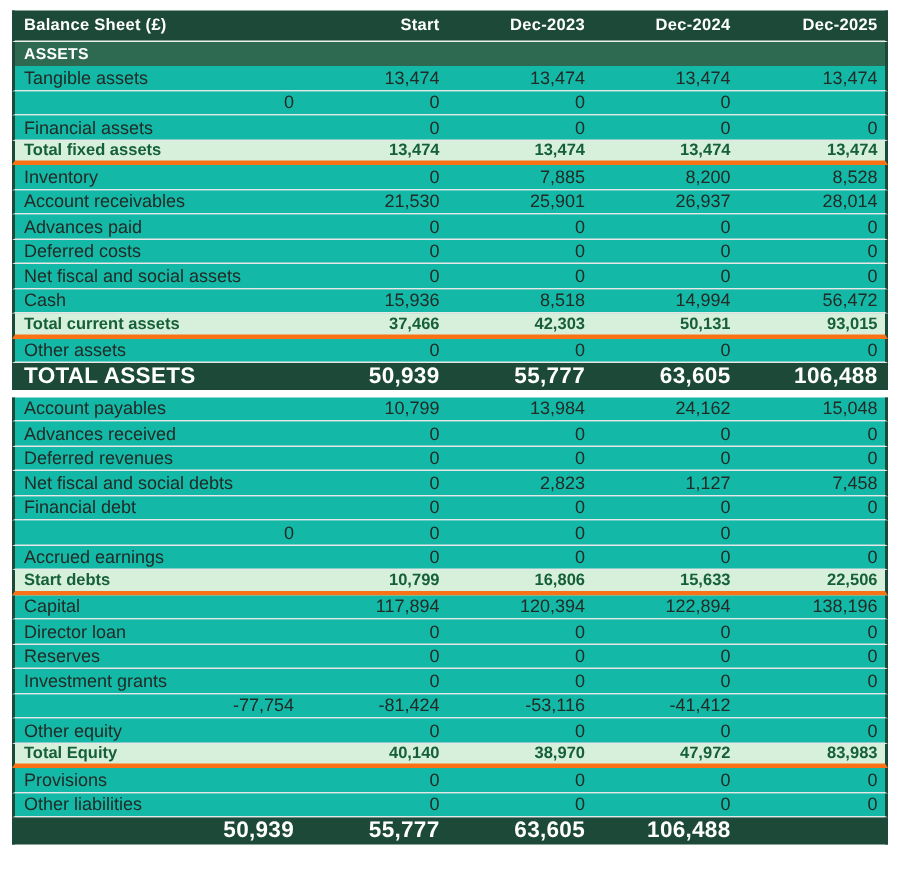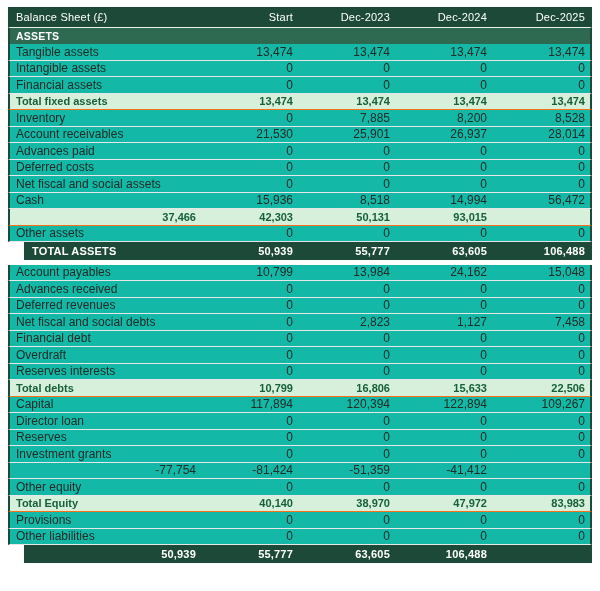--- a/index.html
+++ b/index.html
@@ -17,41 +17,41 @@
     align-items:center;
     box-sizing:border-box;
     border-left:2px solid #1d4a38;
     border-right:2px solid #1d4a38;
   }
   .c{overflow:hidden;white-space:nowrap;}
   .c.lbl{padding-left:6px;text-align:left;}
   .c.num{padding-right:5px;text-align:right;}
   .row.header{
     height:21px;background:#1d4a38;color:#ffffff;
-    font-size:11px;font-weight:400;letter-spacing:.2px;
+    font-size:11px;font-weight:700;letter-spacing:.2px;
     border-bottom:1px solid #ecf3ee;
   }
   .row.section{
     height:16px;background:#2e6a52;color:#ffffff;
     font-size:10.5px;font-weight:700;letter-spacing:.2px;
   }
   .row.section .c.lbl{grid-column:1 / -1;}
   .row.data{
     height:16.5px;background:#14b8a6;color:#222b26;
     font-size:12px;font-weight:500;
     border-bottom:1px solid #e7e7e7;
   }
   .row.subtotal{
     height:16.5px;background:#d7f0dc;color:#156038;
     font-size:11px;font-weight:700;
-    border-bottom:1px solid #f97316;
+    border-bottom:3px solid #f97316;
   }
   .row.grand{
     height:17.5px;background:#1d4a38;color:#ffffff;
-    font-size:11px;font-weight:700;letter-spacing:.2px;margin-left:16px;
+    font-size:15px;font-weight:700;letter-spacing:.2px;
   }
   .spacer{height:5px;background:#ffffff;}
 </style>
 </head>
 <body>
 
 <div class="sheet">
   <div class="row header">
     <div class="c lbl">Balance Sheet (£)</div>
     <div class="c num">Start</div>
@@ -64,21 +64,20 @@
         <div class="c lbl">ASSETS</div>
       </div>
       <div class="row data">
         <div class="c lbl">Tangible assets</div>
         <div class="c num">13,474</div>
         <div class="c num">13,474</div>
         <div class="c num">13,474</div>
         <div class="c num">13,474</div>
       </div>
       <div class="row data">
-        <div class="c lbl">Intangible assets</div>
         <div class="c num">0</div>
         <div class="c num">0</div>
         <div class="c num">0</div>
         <div class="c num">0</div>
       </div>
       <div class="row data">
         <div class="c lbl">Financial assets</div>
         <div class="c num">0</div>
         <div class="c num">0</div>
         <div class="c num">0</div>
@@ -127,20 +126,21 @@
         <div class="c num">0</div>
       </div>
       <div class="row data">
         <div class="c lbl">Cash</div>
         <div class="c num">15,936</div>
         <div class="c num">8,518</div>
         <div class="c num">14,994</div>
         <div class="c num">56,472</div>
       </div>
       <div class="row subtotal">
+        <div class="c lbl">Total current assets</div>
         <div class="c num">37,466</div>
         <div class="c num">42,303</div>
         <div class="c num">50,131</div>
         <div class="c num">93,015</div>
       </div>
       <div class="row data">
         <div class="c lbl">Other assets</div>
         <div class="c num">0</div>
         <div class="c num">0</div>
         <div class="c num">0</div>
@@ -183,46 +183,45 @@
         <div class="c num">7,458</div>
       </div>
       <div class="row data">
         <div class="c lbl">Financial debt</div>
         <div class="c num">0</div>
         <div class="c num">0</div>
         <div class="c num">0</div>
         <div class="c num">0</div>
       </div>
       <div class="row data">
-        <div class="c lbl">Overdraft</div>
-        <div class="c num">0</div>
-        <div class="c num">0</div>
-        <div class="c num">0</div>
-        <div class="c num">0</div>
-      </div>
-      <div class="row data">
-        <div class="c lbl">Reserves interests</div>
-        <div class="c num">0</div>
-        <div class="c num">0</div>
-        <div class="c num">0</div>
-        <div class="c num">0</div>
-      </div>
-      <div class="row subtotal">
-        <div class="c lbl">Total debts</div>
+        <div class="c num">0</div>
+        <div class="c num">0</div>
+        <div class="c num">0</div>
+        <div class="c num">0</div>
+      </div>
+      <div class="row data">
+        <div class="c lbl">Accrued earnings</div>
+        <div class="c num">0</div>
+        <div class="c num">0</div>
+        <div class="c num">0</div>
+        <div class="c num">0</div>
+      </div>
+      <div class="row subtotal">
+        <div class="c lbl">Start debts</div>
         <div class="c num">10,799</div>
         <div class="c num">16,806</div>
         <div class="c num">15,633</div>
         <div class="c num">22,506</div>
       </div>
       <div class="row data">
         <div class="c lbl">Capital</div>
         <div class="c num">117,894</div>
         <div class="c num">120,394</div>
         <div class="c num">122,894</div>
-        <div class="c num">109,267</div>
+        <div class="c num">138,196</div>
       </div>
       <div class="row data">
         <div class="c lbl">Director loan</div>
         <div class="c num">0</div>
         <div class="c num">0</div>
         <div class="c num">0</div>
         <div class="c num">0</div>
       </div>
       <div class="row data">
         <div class="c lbl">Reserves</div>
@@ -234,21 +233,21 @@
       <div class="row data">
         <div class="c lbl">Investment grants</div>
         <div class="c num">0</div>
         <div class="c num">0</div>
         <div class="c num">0</div>
         <div class="c num">0</div>
       </div>
       <div class="row data">
         <div class="c num">-77,754</div>
         <div class="c num">-81,424</div>
-        <div class="c num">-51,359</div>
+        <div class="c num">-53,116</div>
         <div class="c num">-41,412</div>
       </div>
       <div class="row data">
         <div class="c lbl">Other equity</div>
         <div class="c num">0</div>
         <div class="c num">0</div>
         <div class="c num">0</div>
         <div class="c num">0</div>
       </div>
       <div class="row subtotal">

